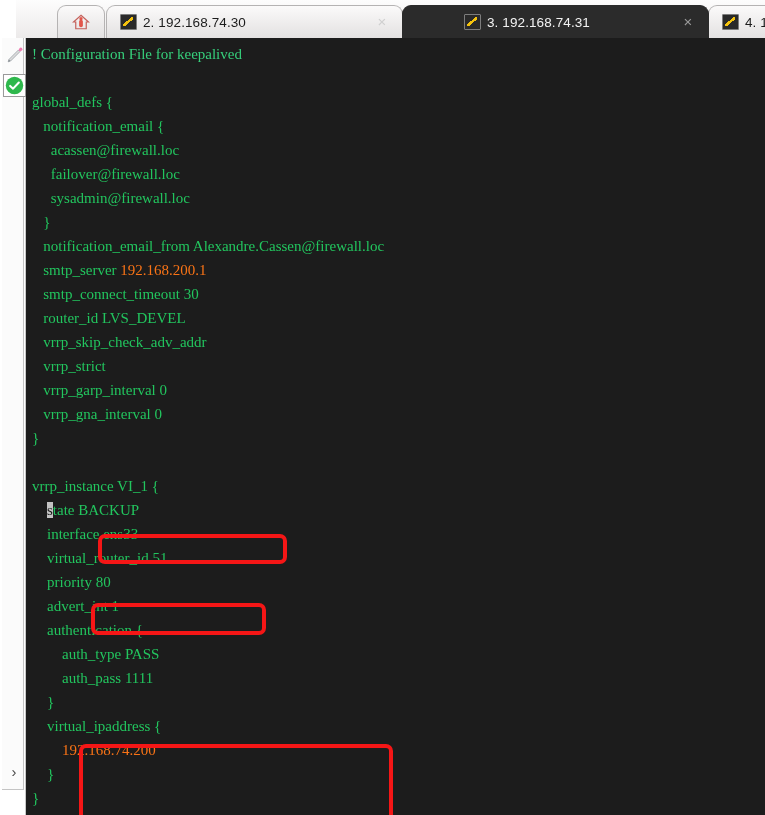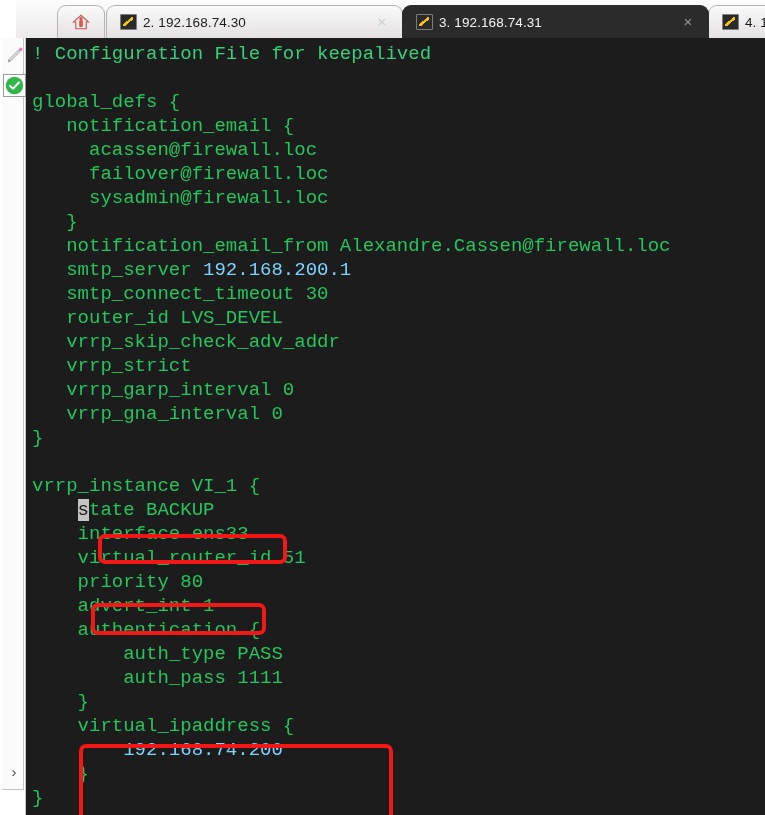--- a/index.html
+++ b/index.html
@@ -49,20 +49,21 @@
     border: 1px solid #b5b3b3;
     border-bottom: none;
     color: #1c1c1c;
   }
   .tab.active {
     background: #2b2b2b;
     border: 1px solid #2b2b2b;
     border-bottom: none;
     color: #f2f2f2;
     z-index: 5;
+    padding-left: 48px;
   }
 
   .tab-home {
     left: 41px;
     width: 48px;
     justify-content: center;
   }
   .tab-2 { left: 90px; width: 297px; }
   .tab-3 { left: 386px; width: 307px; }
   .tab-4 { left: 692px; width: 120px; }
@@ -168,30 +169,30 @@
     height: 777px;
     background: #1c1c1c;
     overflow: hidden;
   }
 
   #code {
     position: absolute;
     left: 6px;
     top: 4px;
     right: 0;
-    font-family: Liberation Mono, monospace;
-    font-size: 19px;
+    font-family: Liberation Serif, serif;
+    font-size: 15px;
     line-height: 24px;
     color: #e6e6e6;
     white-space: pre;
     letter-spacing: 0px;
   }
   .ln { height: 24px; }
   .c-green   { color: #36cf7b; }
-  .c-magenta { color: #7dd3fc; }
+  .c-magenta { color: #f97316; }
   .c-white   { color: #22c55e; }
   .cursor {
     background: #c3c3c3;
     color: #1c1c1c;
   }
 
   
   .redbox {
     position: absolute;
     border: 4px solid #f51616;

